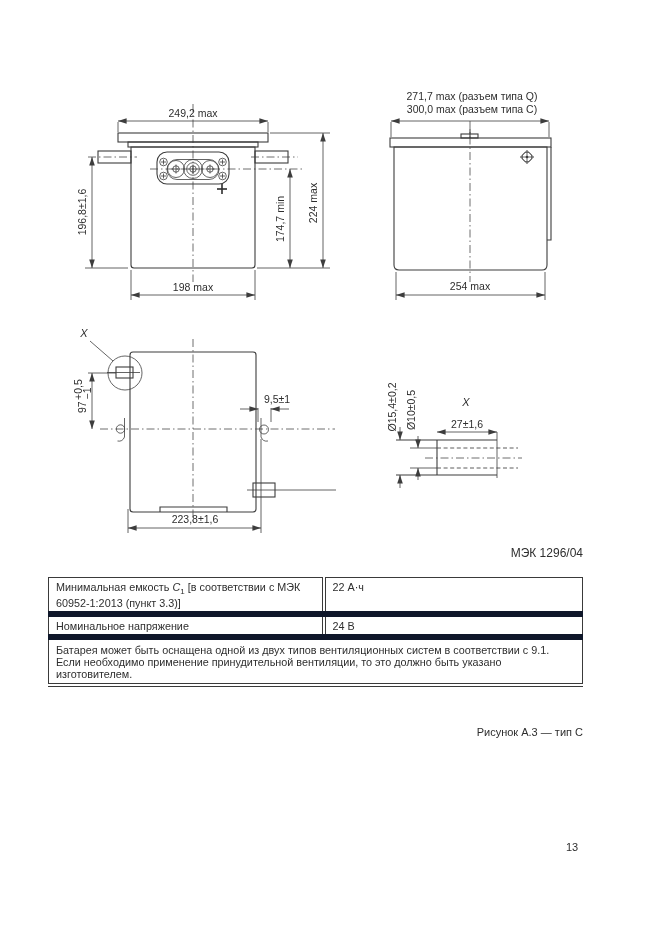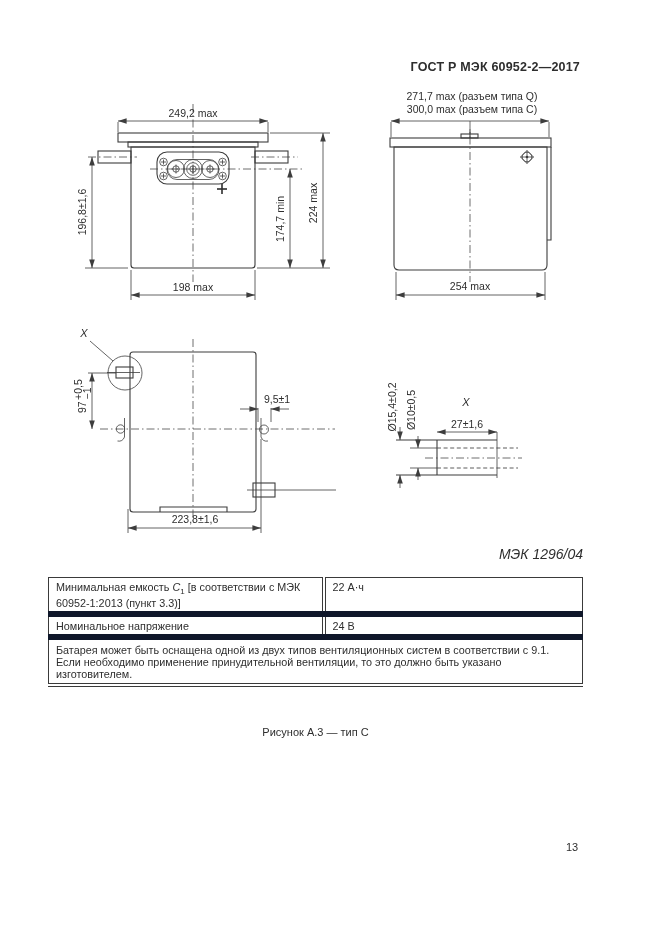--- a/index.html
+++ b/index.html
@@ -3,21 +3,21 @@
 <meta charset="utf-8">
 <style>
   html,body{margin:0;padding:0;background:#e8e8e8;}
   .page{
     position:relative;width:661px;height:935px;background:#ffffff;
     font-family:"Liberation Sans","DejaVu Sans",sans-serif;color:#2e2e2e;
     overflow:hidden;margin:0 auto;
   }
   .abs{position:absolute;}
   .hdr{font-weight:bold;font-size:12.5px;letter-spacing:.2px;text-align:right;}
-  .ref{font-style:italic;font-size:14px;text-align:right;}
+  .ref{font-size:12px;text-align:right;}
   .cap{font-size:11px;text-align:center;}
   .pgnum{font-size:11px;}
   svg text{font-family:"Liberation Sans","DejaVu Sans",sans-serif;fill:#2e2e2e;font-size:10.5px;}
   svg .it{font-style:italic;font-size:11px;}
   svg .ln{stroke:#3d3d3d;fill:none;stroke-width:1.1;}
   svg .thin{stroke:#3d3d3d;fill:none;stroke-width:0.8;}
   svg .cl{stroke:#4a4a4a;fill:none;stroke-width:0.8;stroke-dasharray:8 3 1.5 3;}
   svg .hid{stroke:#4a4a4a;fill:none;stroke-width:0.9;stroke-dasharray:4 2.6;}
   table.spec{
     border-collapse:collapse;table-layout:fixed;width:535px;
@@ -30,21 +30,20 @@
   .vl{display:flex;}
   .vl .num{width:38px;flex:0 0 38px;}
   sub.s1{font-size:8px;}
   .csym{font-style:italic;}
 </style>
 </head>
 <body>
 
 <div class="page">
 
-  <div class="abs hdr" style="left:300px;top:60px;width:280px;">ГОСТ Р МЭК 60952-2—2017</div>
 
   <svg class="abs" style="left:75px;top:100px;" width="280" height="205" viewBox="0 0 280 205">
     <defs>
       <marker id="a1" markerUnits="userSpaceOnUse" markerWidth="10" markerHeight="8" refX="8.6" refY="3.5" orient="auto-start-reverse">
         <path d="M0,0.7 L8.6,3.5 L0,6.3 Z" fill="#3d3d3d"></path>
       </marker>
     </defs>
 
     <line class="cl" x1="118" y1="4" x2="118" y2="182"></line>
     <line class="cl" x1="75" y1="69" x2="230" y2="69"></line>
@@ -245,17 +244,17 @@
     <tr style="height:20px;">
       <td>Номинальное напряжение</td>
       <td class="val">24 В</td>
     </tr>
     <tr class="note" style="height:32px;margin-left:39px;">
       <td colspan="2">Батарея может быть оснащена одной из двух типов вентиляционных систем в соответствии с 9.1. Если необходимо применение принудительной вентиляции, то это должно быть указано изготовителем.</td>
     </tr>
   </tbody>
     </table>
 
-  <div class="abs cap" style="left:48px;top:726px;width:535px;">Рисунок А.3 — тип С</div>
+  <div class="abs cap" style="left:48px;top:726px;width:535px;text-align:right;">Рисунок А.3 — тип С</div>
 
   <div class="abs pgnum" style="left:566px;top:841px;">13</div>
 
 </div>
 
 </body></html>

